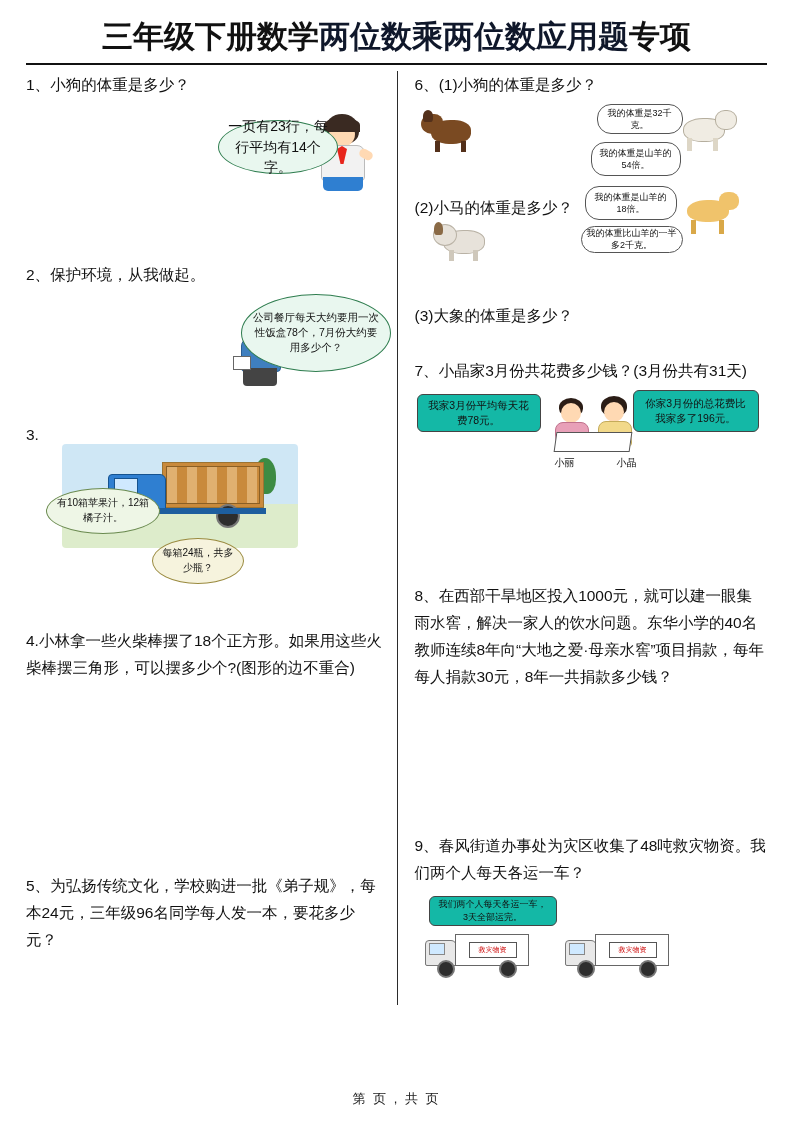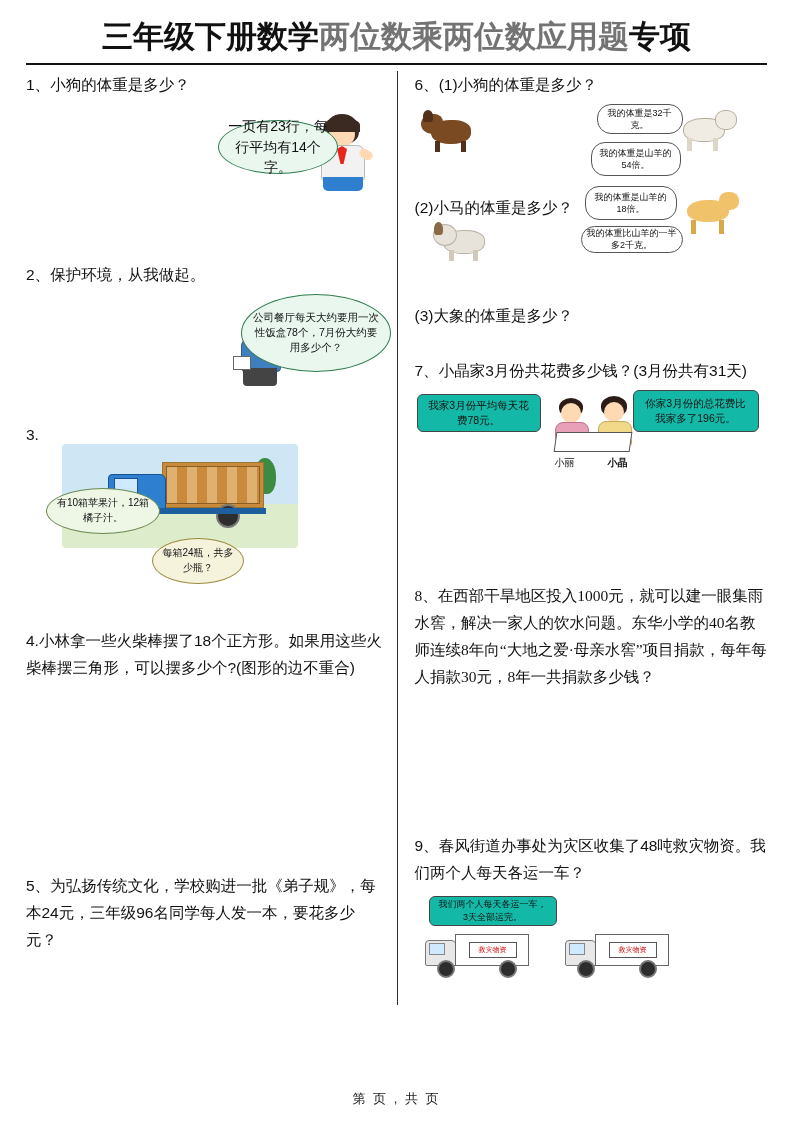--- a/index.html
+++ b/index.html
@@ -32,21 +32,21 @@
   }
   .title {
     text-align: center;
     font-size: 31px;
     font-weight: bold;
     letter-spacing: 0px;
     white-space: nowrap;
     line-height: 1.25;
   }
   .title .red {
-    color: #737373;
+    color: #0f172a;
   }
 
   
   .columns {
     position: relative;
     display: flex;
     height: 962px;
   }
   .col {
     width: 50%;
@@ -379,27 +379,27 @@
           <div class="kid" style="left:178px; top:12px; width:40px; height:58px;">
             <div class="hair" style="left:8px; top:0; width:26px; height:20px; background:#2b1d16;"></div>
             <div class="head" style="left:11px; top:6px; width:20px; height:20px;"></div>
             <div class="body-shirt" style="left:5px; top:25px; width:32px; height:24px; background:#f2d98a; border:1px solid #c4ab5a;"></div>
           </div>
           <div class="book" style="left:140px; top:48px; width:74px; height:18px;"></div>
 
           <div class="label-name" style="left:140px; top:70px;">
             <span>小丽</span>
           </div>
-          <div class="label-name" style="left:193px; top:70px;font-weight:bold;">
+          <div class="label-name" style="left:202px; top:70px;">
             <span>小晶</span>
           </div>
         </div>
       </div>
 
-      <div class="q" style="height:250px;font-family:Liberation Serif, serif;">
+      <div class="q" style="height:250px;">
         <span class="q-text"><span>8、</span><span>在西部干旱地区投入1000元，就可以建一眼集雨水窖，解决一家人的饮水问题。东华小学的40名教师连续8年向“大地之爱·母亲水窖”项目捐款，每年每人捐款30元，8年一共捐款多少钱？</span></span>
       </div>
 
       <div class="q">
         <span class="q-text"><span>9、</span><span>春风街道办事处为灾区收集了48吨救灾物资。我们两个人每天各运一车？</span></span>
 
         <div class="illus">
           <div class="bubble bubble-rect" style="left:14px; top:10px; width:128px; height:30px; font-size:9px;">
             <span>我们两个人每天各运一车，3天全部运完。</span>
           </div>

